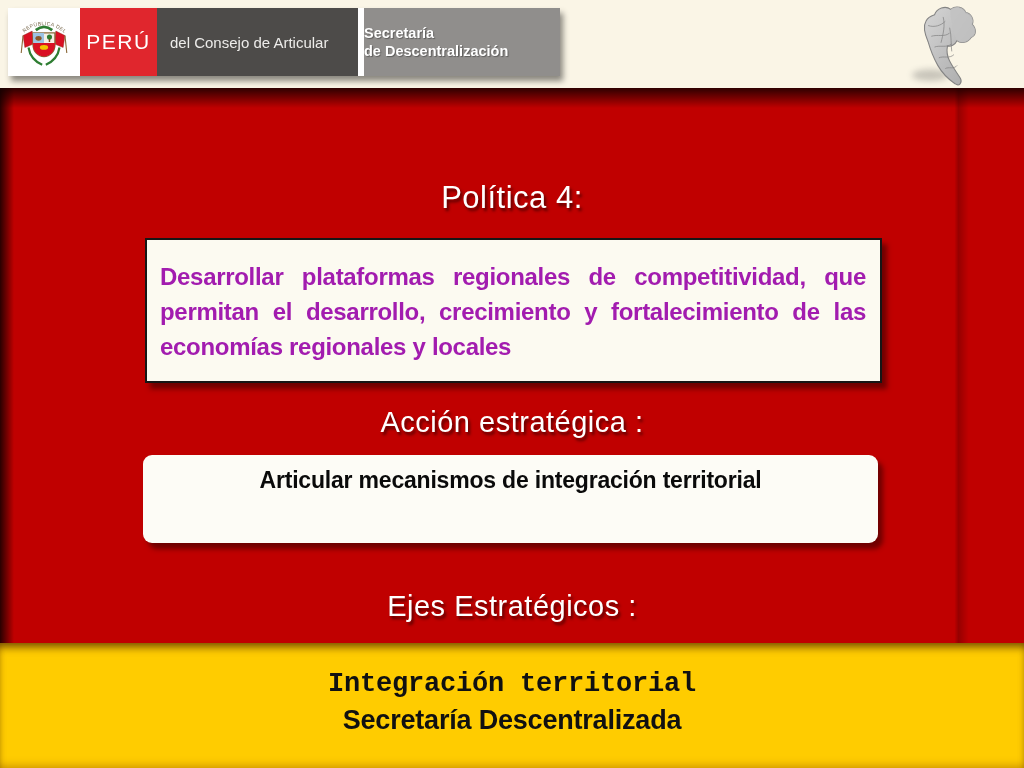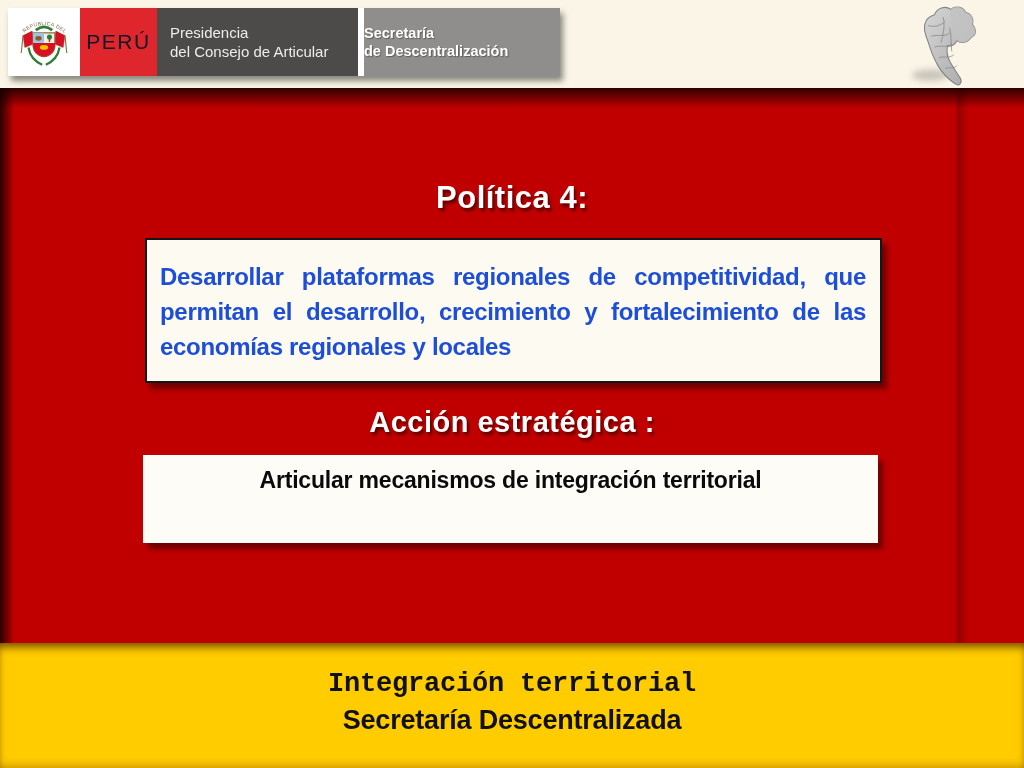--- a/index.html
+++ b/index.html
@@ -4,51 +4,51 @@
 <style>
   html,body{margin:0;padding:0;}
   body{font-family:"Liberation Sans",sans-serif;background:#444;}
   .stage{position:relative;width:1024px;height:768px;overflow:hidden;background:#FAF5E6;margin:0 auto;}
 
   
   .top-strip{position:absolute;left:0;top:0;width:1024px;height:88px;background:#FAF5E6;}
   .logo-bar{position:absolute;left:8px;top:8px;height:68px;display:flex;align-items:stretch;
             box-shadow:3px 5px 6px rgba(0,0,0,0.45);background:#fff;}
   .emblem-box{width:72px;background:#fff;display:flex;align-items:center;justify-content:center;}
-  .peru-box{width:77px;background:#E0262D;color:#0f172a;display:flex;align-items:center;justify-content:center;
+  .peru-box{width:77px;background:#E0262D;color:#ffffff;display:flex;align-items:center;justify-content:center;
             font-size:21px;letter-spacing:1.5px;font-weight:500;}
   .pcm-box{width:201px;background:#4D4B49;color:#EDECEA;display:flex;flex-direction:column;justify-content:center;
            padding-left:13px;box-sizing:border-box;font-size:15px;line-height:19px;}
   .bar-gap{width:6px;background:#fff;}
   .sd-box{width:196px;background:#908E8C;color:#FFF;display:flex;flex-direction:column;justify-content:center;
           box-sizing:border-box;font-size:14.5px;line-height:18px;font-weight:bold;
           text-shadow:1px 1px 1px rgba(0,0,0,0.35);}
 
   .map-wrap{position:absolute;left:901px;top:4px;width:80px;height:84px;}
 
   
   .slide-red{position:absolute;left:0;top:88px;width:1024px;height:555px;
      background:
        linear-gradient(90deg, rgba(20,0,0,0.88) 0px, rgba(20,0,0,0) 14px),
        linear-gradient(180deg, rgba(20,0,0,0.85) 0px, rgba(20,0,0,0) 20px),
        linear-gradient(90deg, rgba(0,0,0,0) 0 93.2%, rgba(0,0,0,0.22) 93.6%, rgba(0,0,0,0) 94.6%),
        #C00000;}
   .slide-title{position:absolute;left:0;width:1024px;margin:0;text-align:center;color:#FFFFFF;
-     font-weight:bold;text-shadow:2px 3px 3px rgba(70,0,0,0.85);letter-spacing:0.5px;}
+     font-weight:normal;text-shadow:2px 3px 3px rgba(70,0,0,0.85);letter-spacing:0.5px;}
   .t1{top:92px;font-size:31px;}
   .t2{top:318px;font-size:29px;text-align:center;}
   .t3{top:502px;font-size:29px;}
 
   .box1{position:absolute;left:145px;top:150px;width:737px;height:145px;background:#FCFAF1;
         border:2px solid #161616;box-sizing:border-box;box-shadow:5px 6px 5px rgba(45,0,0,0.55);}
-  .box1 p{margin:0;padding:19px 14px 0 13px;font-size:24px;line-height:35px;font-weight:bold;color:#1d4ed8;
+  .box1 p{margin:0;padding:19px 14px 0 13px;font-size:24px;line-height:35px;font-weight:bold;color:#a21caf;
           text-align:justify;letter-spacing:-0.3px;}
 
   .box2{position:absolute;left:143px;top:367px;width:735px;height:88px;background:#FDFCF6;
-        box-sizing:border-box;box-shadow:5px 6px 5px rgba(45,0,0,0.55);}
+        box-sizing:border-box;box-shadow:5px 6px 5px rgba(45,0,0,0.55);border-radius:9px;}
   .box2 p{margin:0;text-align:center;font-size:23px;line-height:37px;font-weight:bold;color:#0A0A0A;
           letter-spacing:-0.2px;}
   .box2 p:first-child{padding-top:7px;}
 
   
   .yellow-bar{position:absolute;left:0;top:643px;width:1024px;height:125px;background:#FFCC00;
      box-shadow:inset 0 7px 9px -3px rgba(70,35,0,0.75), inset 0 -7px 9px -5px rgba(140,80,0,0.45);}
   .yellow-bar p{margin:0;text-align:center;font-size:27px;line-height:36px;font-weight:bold;color:#111;
      letter-spacing:-0.2px;}
   .yellow-bar p:first-child{padding-top:23px;font-family:Liberation Mono, monospace;}
@@ -88,21 +88,20 @@
           <path d="M19,40 Q21,53 34,59" fill="none" stroke="#2E7D32" stroke-width="2.4"></path>
           <path d="M53,40 Q51,53 38,59" fill="none" stroke="#2E7D32" stroke-width="2.4"></path>
         </svg>
       </div>
 
       <div class="peru-box">
         <span>PERÚ</span>
       </div>
 
       <div class="pcm-box">
-        <span>Presidencia</span>
         <span>del Consejo de Articular</span>
       </div>
 
       <div class="bar-gap"></div>
 
       <div class="sd-box">
         <span>Secretaría</span>
         <span>de Descentralización</span>
       </div>
     </div>
@@ -145,20 +144,21 @@
     <div class="box1">
       <p>Desarrollar plataformas regionales de competitividad, que permitan el desarrollo, crecimiento y fortalecimiento de las economías regionales y locales</p>
     </div>
 
     <h2 class="slide-title t2">Acción estratégica :</h2>
 
     <div class="box2">
       <p>Articular mecanismos de integración territorial</p>
     </div>
 
+    <h2 class="slide-title t3">Ejes Estratégicos :</h2>
   </div>
 
   <div class="yellow-bar">
     <p>Integración territorial</p>
     <p>Secretaría Descentralizada</p>
   </div>
 
 </div>
 
 </body></html>

